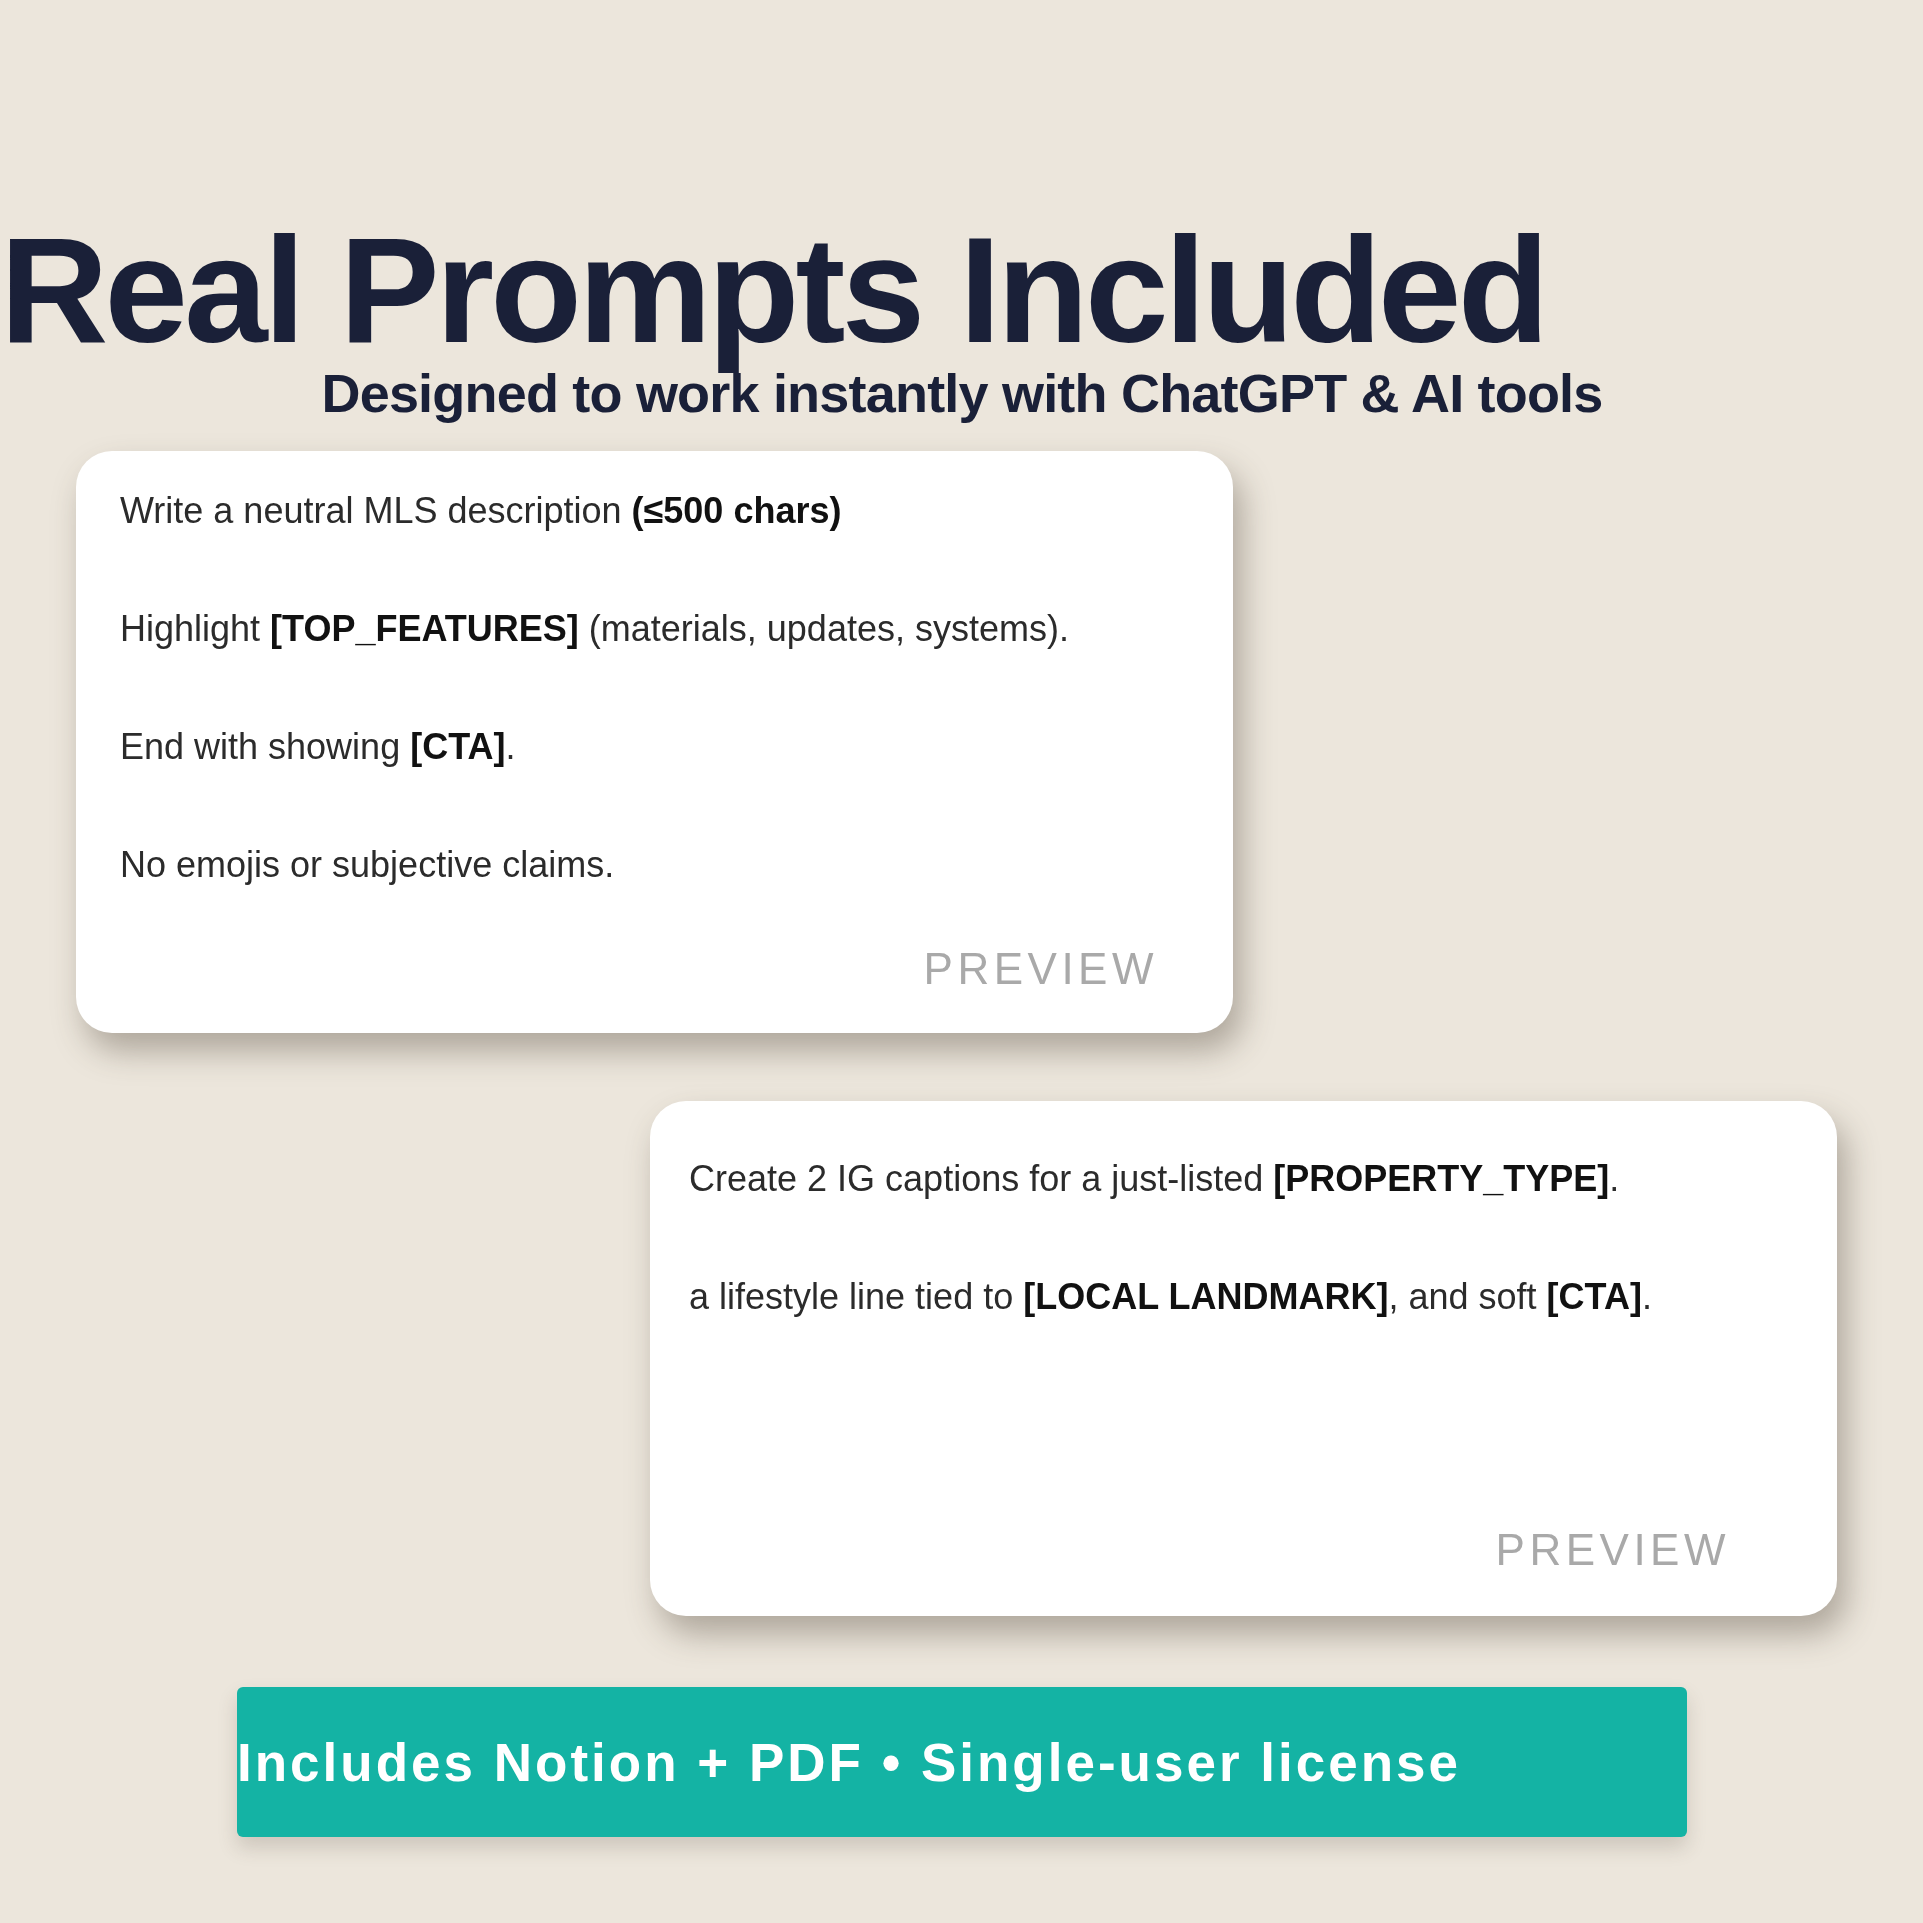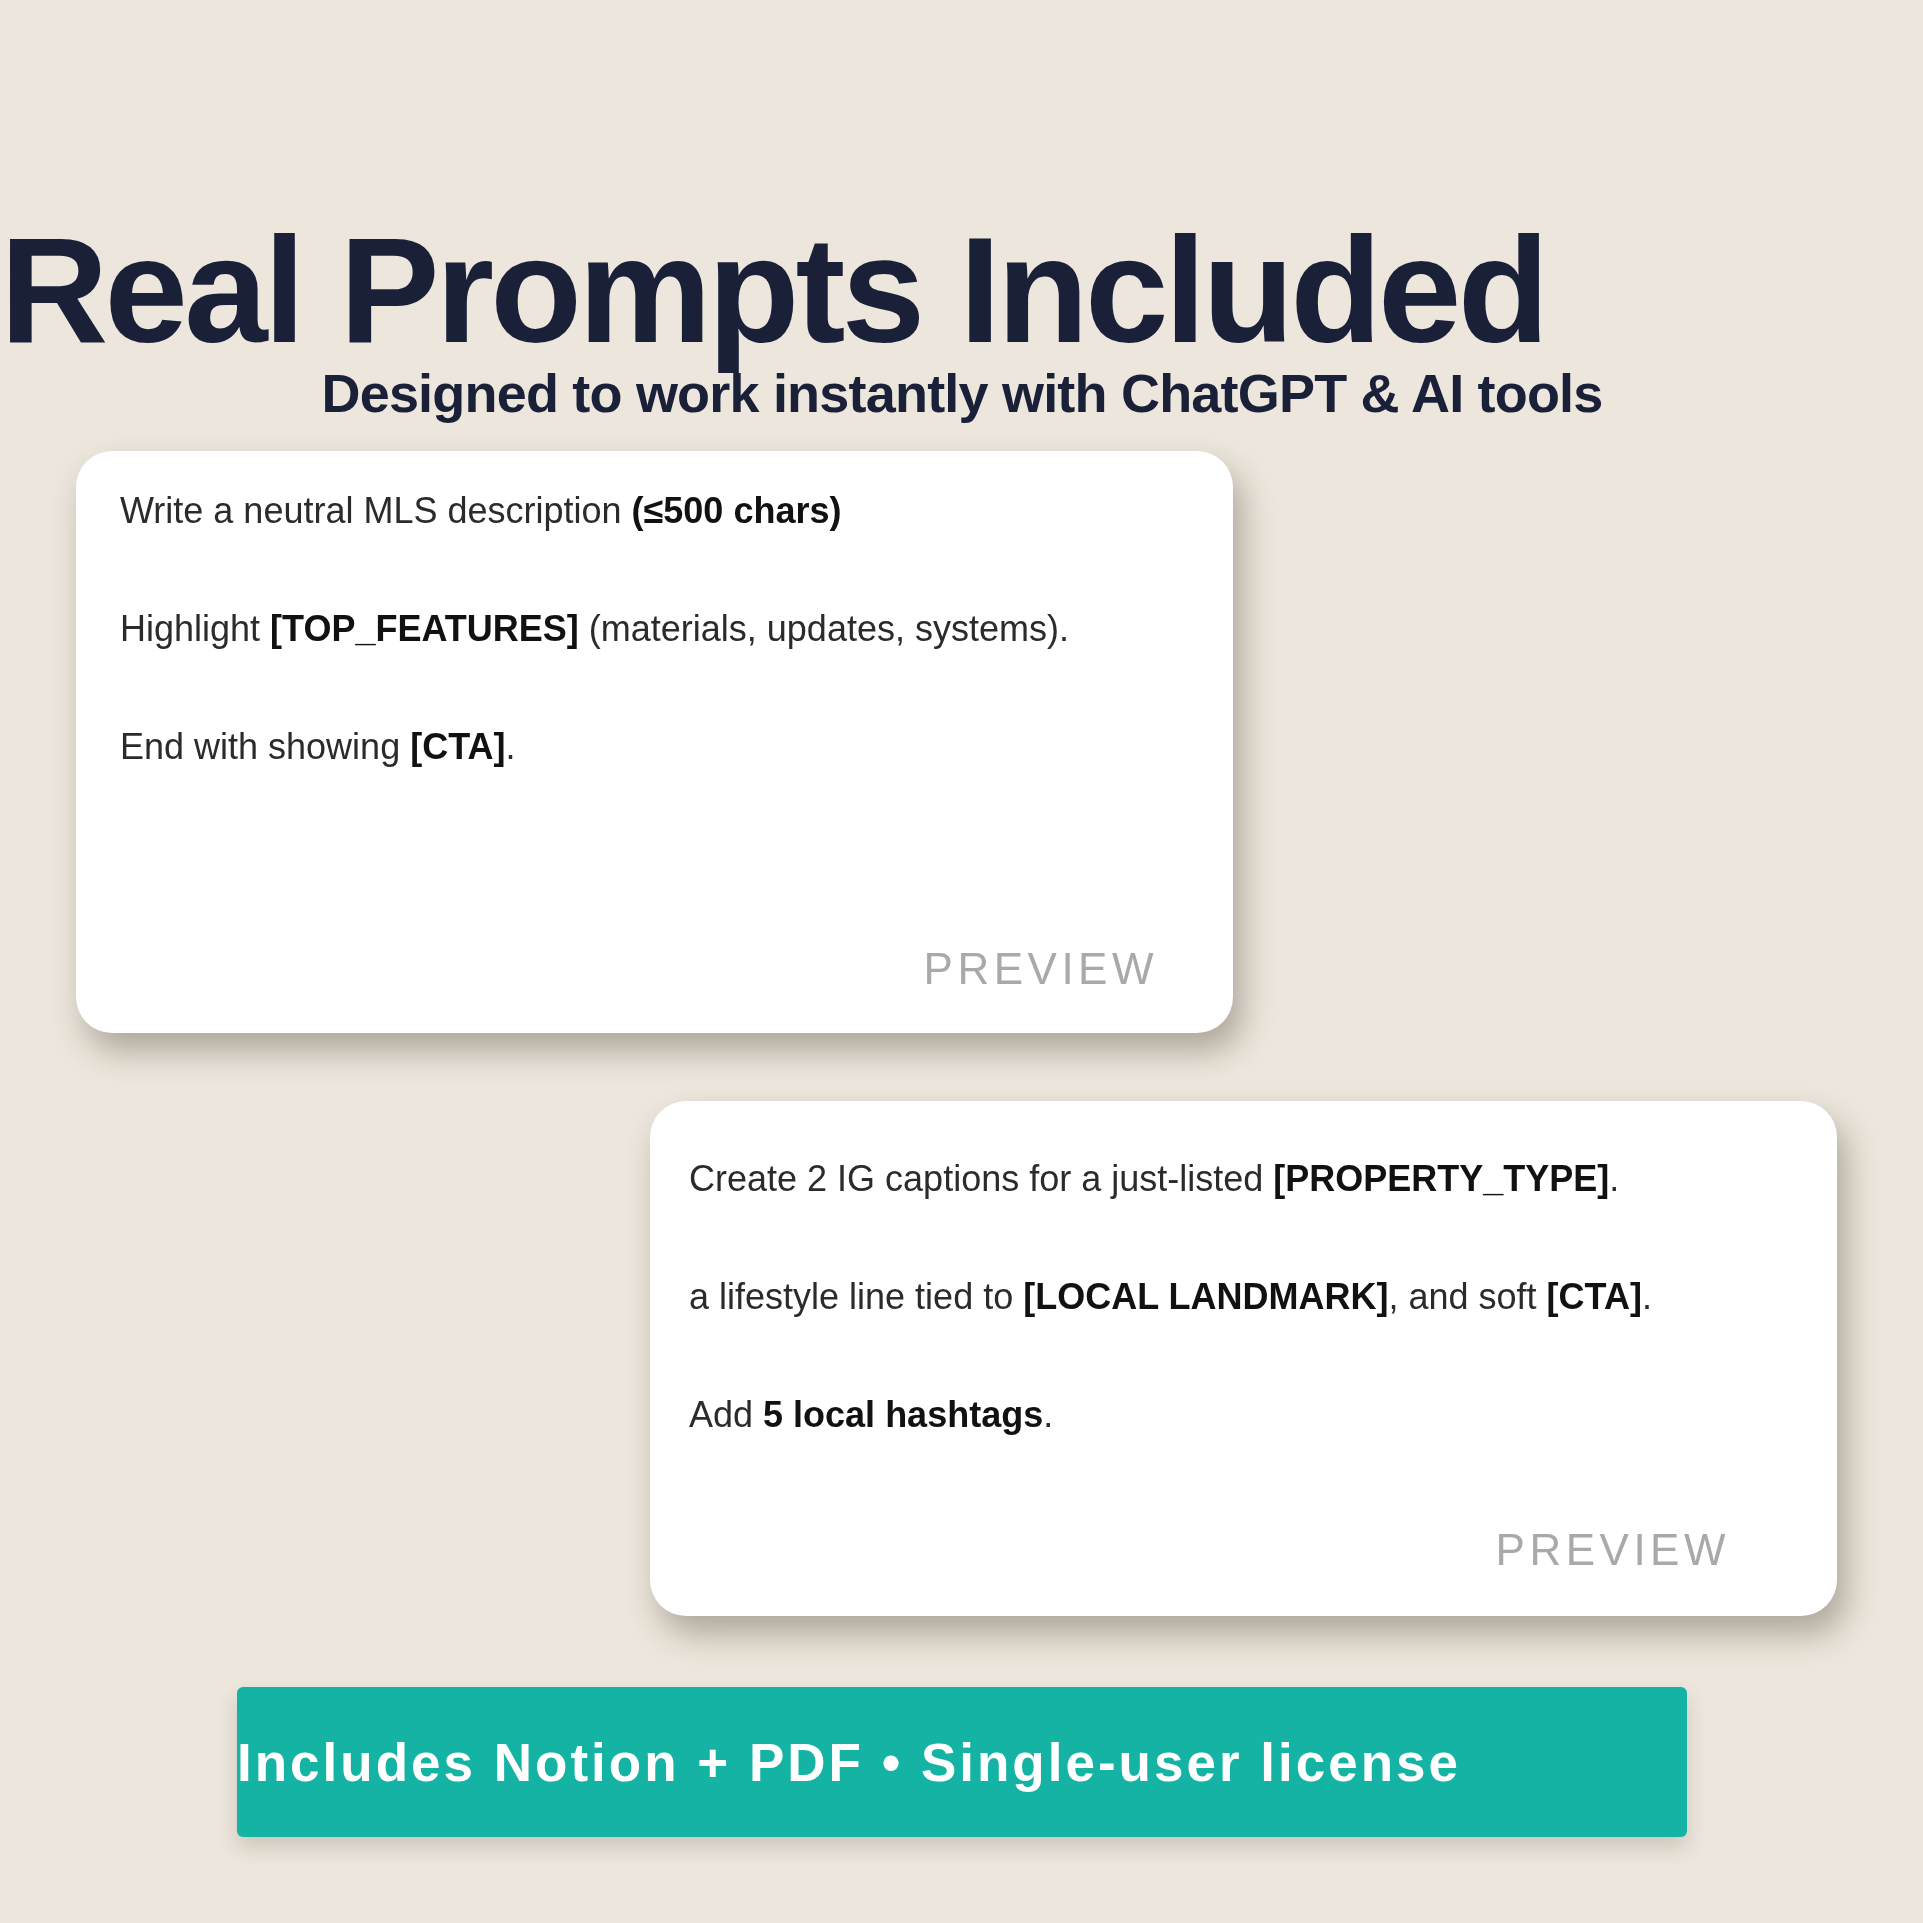--- a/index.html
+++ b/index.html
@@ -74,26 +74,26 @@
 </head>
 <body>
 
 <h1 class="page-title">Real Prompts Included</h1>
 <h2 class="page-subtitle">Designed to work instantly with ChatGPT &amp; AI tools</h2>
 
 <div class="card card-1">
   <p class="prompt-line"><span>Write a neutral MLS description </span><span class="b">(≤500 chars)</span></p>
   <p class="prompt-line"><span>Highlight </span><span class="b">[TOP_FEATURES]</span><span> (materials, updates, systems).</span></p>
   <p class="prompt-line"><span>End with showing </span><span class="b">[CTA]</span><span>.</span></p>
+  <p class="prompt-line"><span>No emojis or subjective claims.</span></p>
   <span class="watermark">PREVIEW</span>
 </div>
 
 <div class="card card-2">
   <p class="prompt-line"><span>Create 2 IG captions for a just-listed </span><span class="b">[PROPERTY_TYPE]</span><span>.</span></p>
   <p class="prompt-line"><span>a lifestyle line tied to </span><span class="b">[LOCAL LANDMARK]</span><span>, and soft </span><span class="b">[CTA]</span><span>.</span></p>
-  <p class="prompt-line"><span>Add </span><span class="b">5 local hashtags</span><span>.</span></p>
   <span class="watermark">PREVIEW</span>
 </div>
 
 <div class="license-badge">
   <span class="license-badge-label">Includes Notion + PDF • Single-user license</span>
 </div>
 
 
 </body></html>

